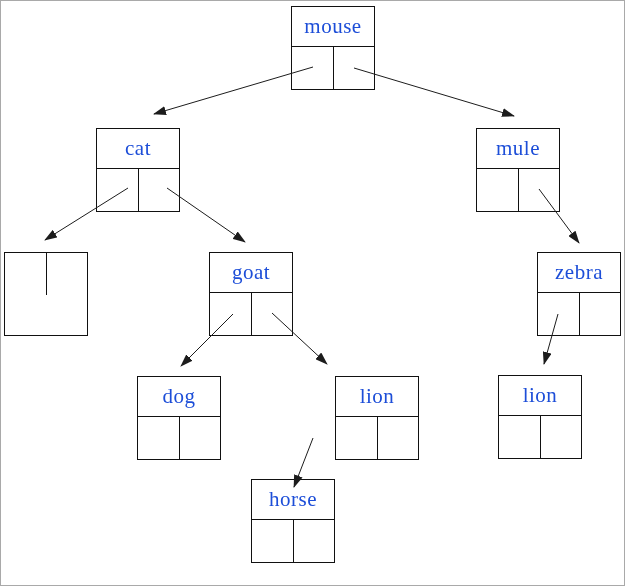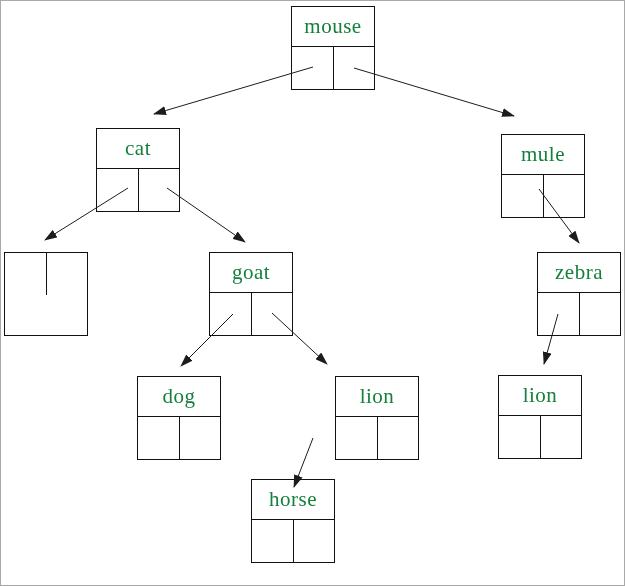--- a/index.html
+++ b/index.html
@@ -22,21 +22,21 @@
     background: transparent;
   }
   .node-label {
     height: 40px;
     box-sizing: border-box;
     border-bottom: 1px solid #111111;
     display: flex;
     align-items: center;
     justify-content: center;
     font-size: 21px;
-    color: #15803d;
+    color: #1d4ed8;
     letter-spacing: 0.5px;
   }
   .node-cells {
     display: flex;
     height: 42px;
   }
   .cell { flex: 1; }
   .cell.left { border-right: 1px solid #111111; }
   svg.edges {
     position: absolute;
@@ -60,21 +60,21 @@
   </div>
 
   <div class="node" style="left:95px; top:127px;">
     <div class="node-label">cat</div>
     <div class="node-cells">
       <div class="cell left"></div>
       <div class="cell right"></div>
     </div>
   </div>
 
-  <div class="node" style="left:475px; top:133px;margin-left:25px;">
+  <div class="node" style="left:475px; top:127px;">
     <div class="node-label">mule</div>
     <div class="node-cells">
       <div class="cell left"></div>
       <div class="cell right"></div>
     </div>
   </div>
 
   <div class="node" style="left:3px; top:251px;">
     <div class="node-cells">
       <div class="cell left"></div>

